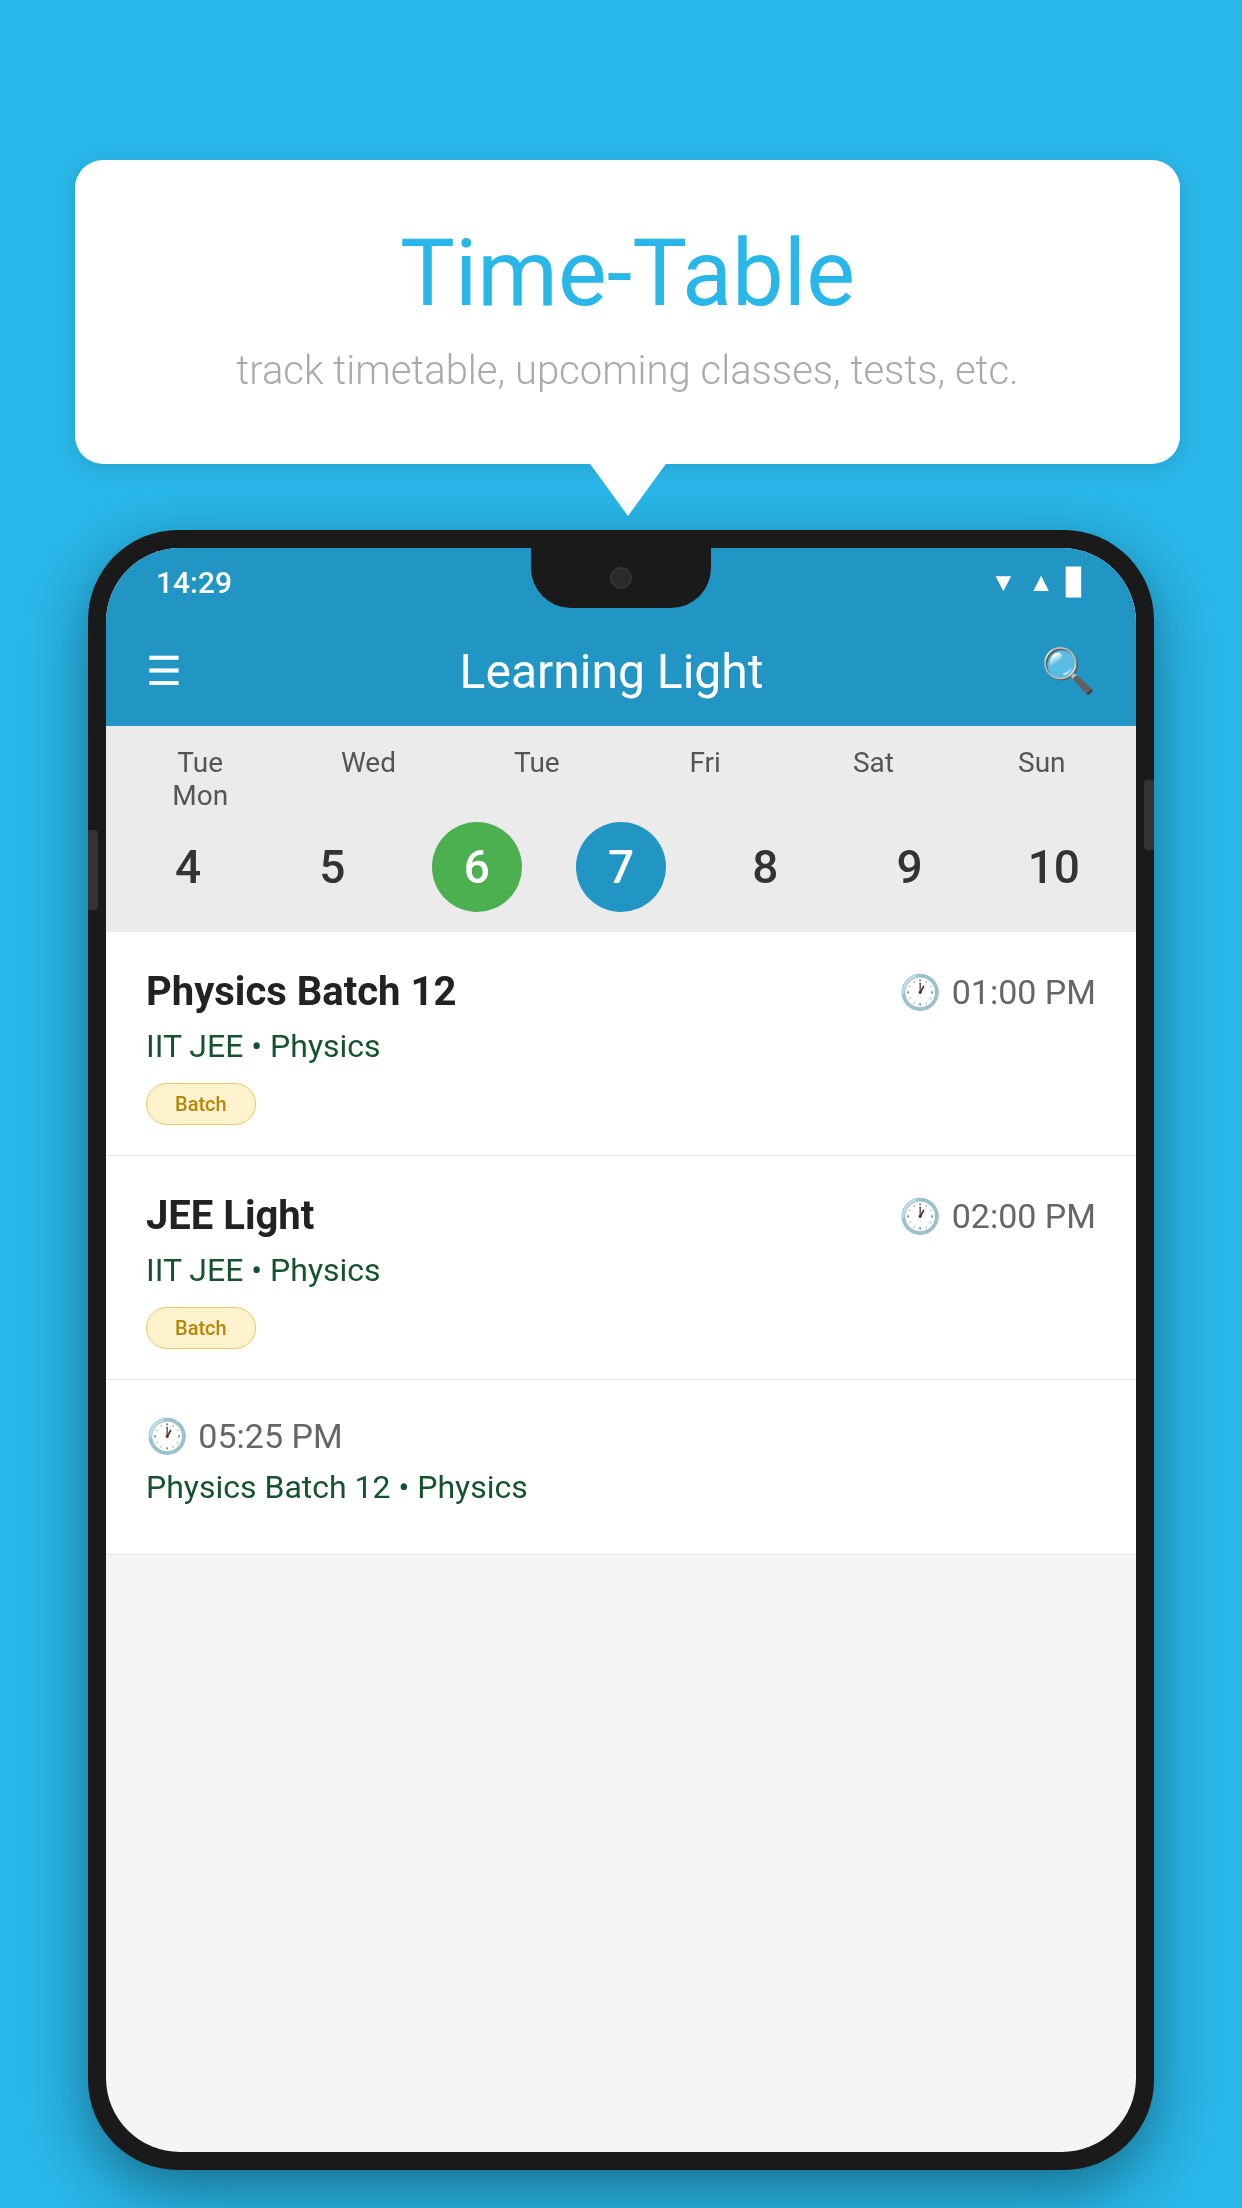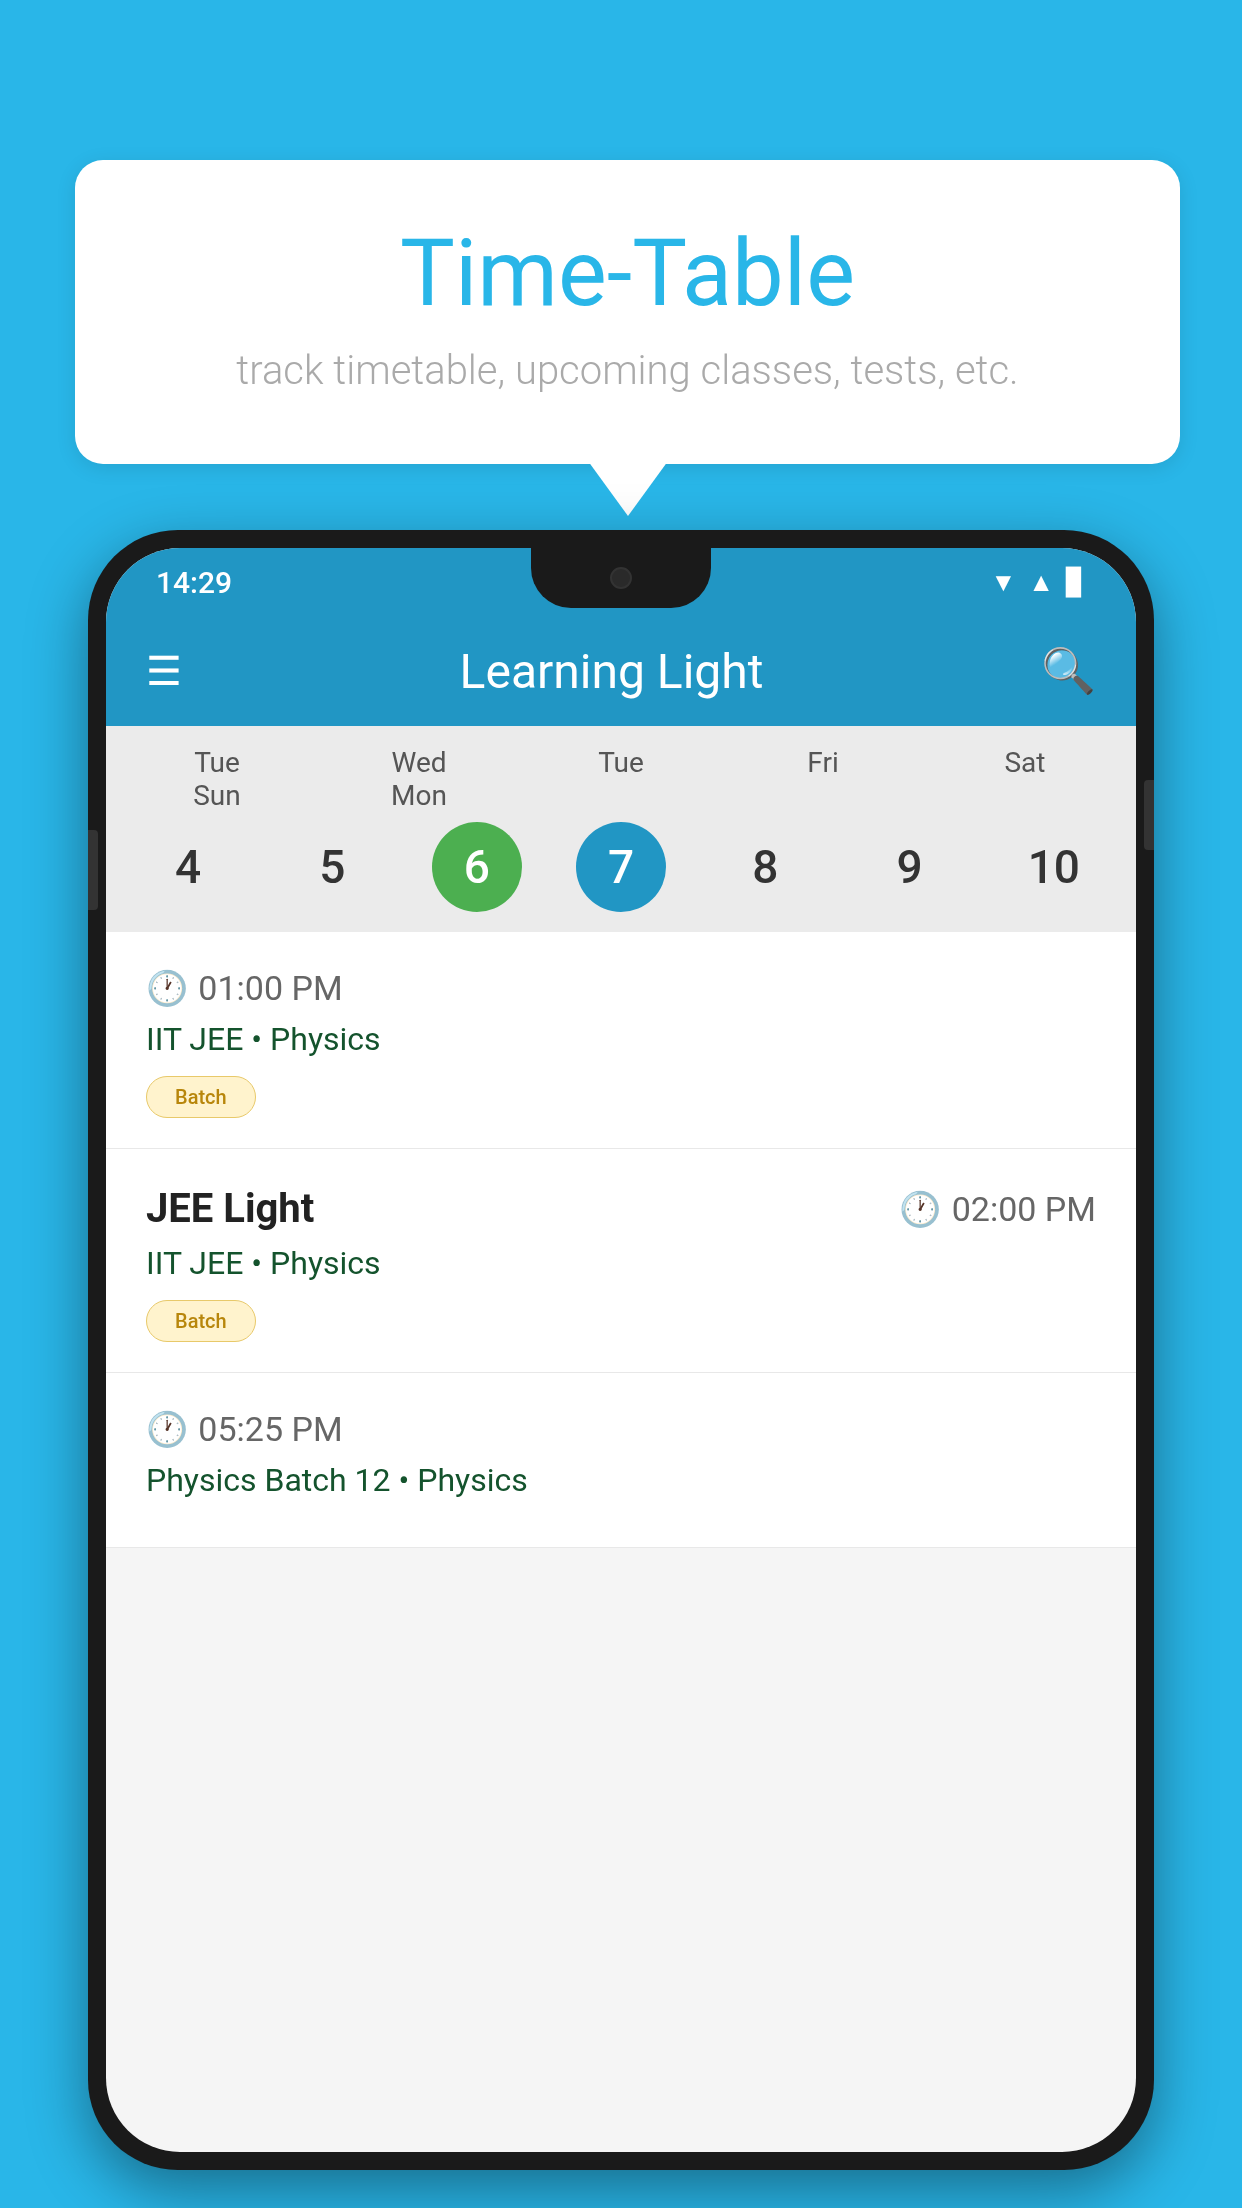--- a/index.html
+++ b/index.html
@@ -159,21 +159,21 @@
     }
 
     
     .calendar-strip {
       background: #ebebeb;
       padding: 20px 0 10px 0;
     }
 
     .day-headers {
       display: grid;
-      grid-template-columns: repeat(5, 1fr);
+      grid-template-columns: repeat(6, 1fr);
       text-align: center;
       padding: 0 10px;
       margin-bottom: 10px;
     }
 
     .day-header {
       font-size: 28px;
       color: #555;
       font-weight: 400;
     }
@@ -344,20 +344,21 @@
         <div class="day-number">8</div>
         <div class="day-number">9</div>
         <div class="day-number">10</div>
       </div>
     </div>
 
     <div class="schedule-list">
 
       <div class="schedule-item">
         <div class="schedule-item-header">
+          <span class="schedule-item-title">Physics Batch 12</span>
           <span class="schedule-item-time">
             <span class="clock-icon">🕐</span>
             01:00 PM
           </span>
         </div>
         <div class="schedule-item-subtitle">IIT JEE • Physics</div>
         <span class="batch-badge">Batch</span>
       </div>
 
       <div class="schedule-item">

